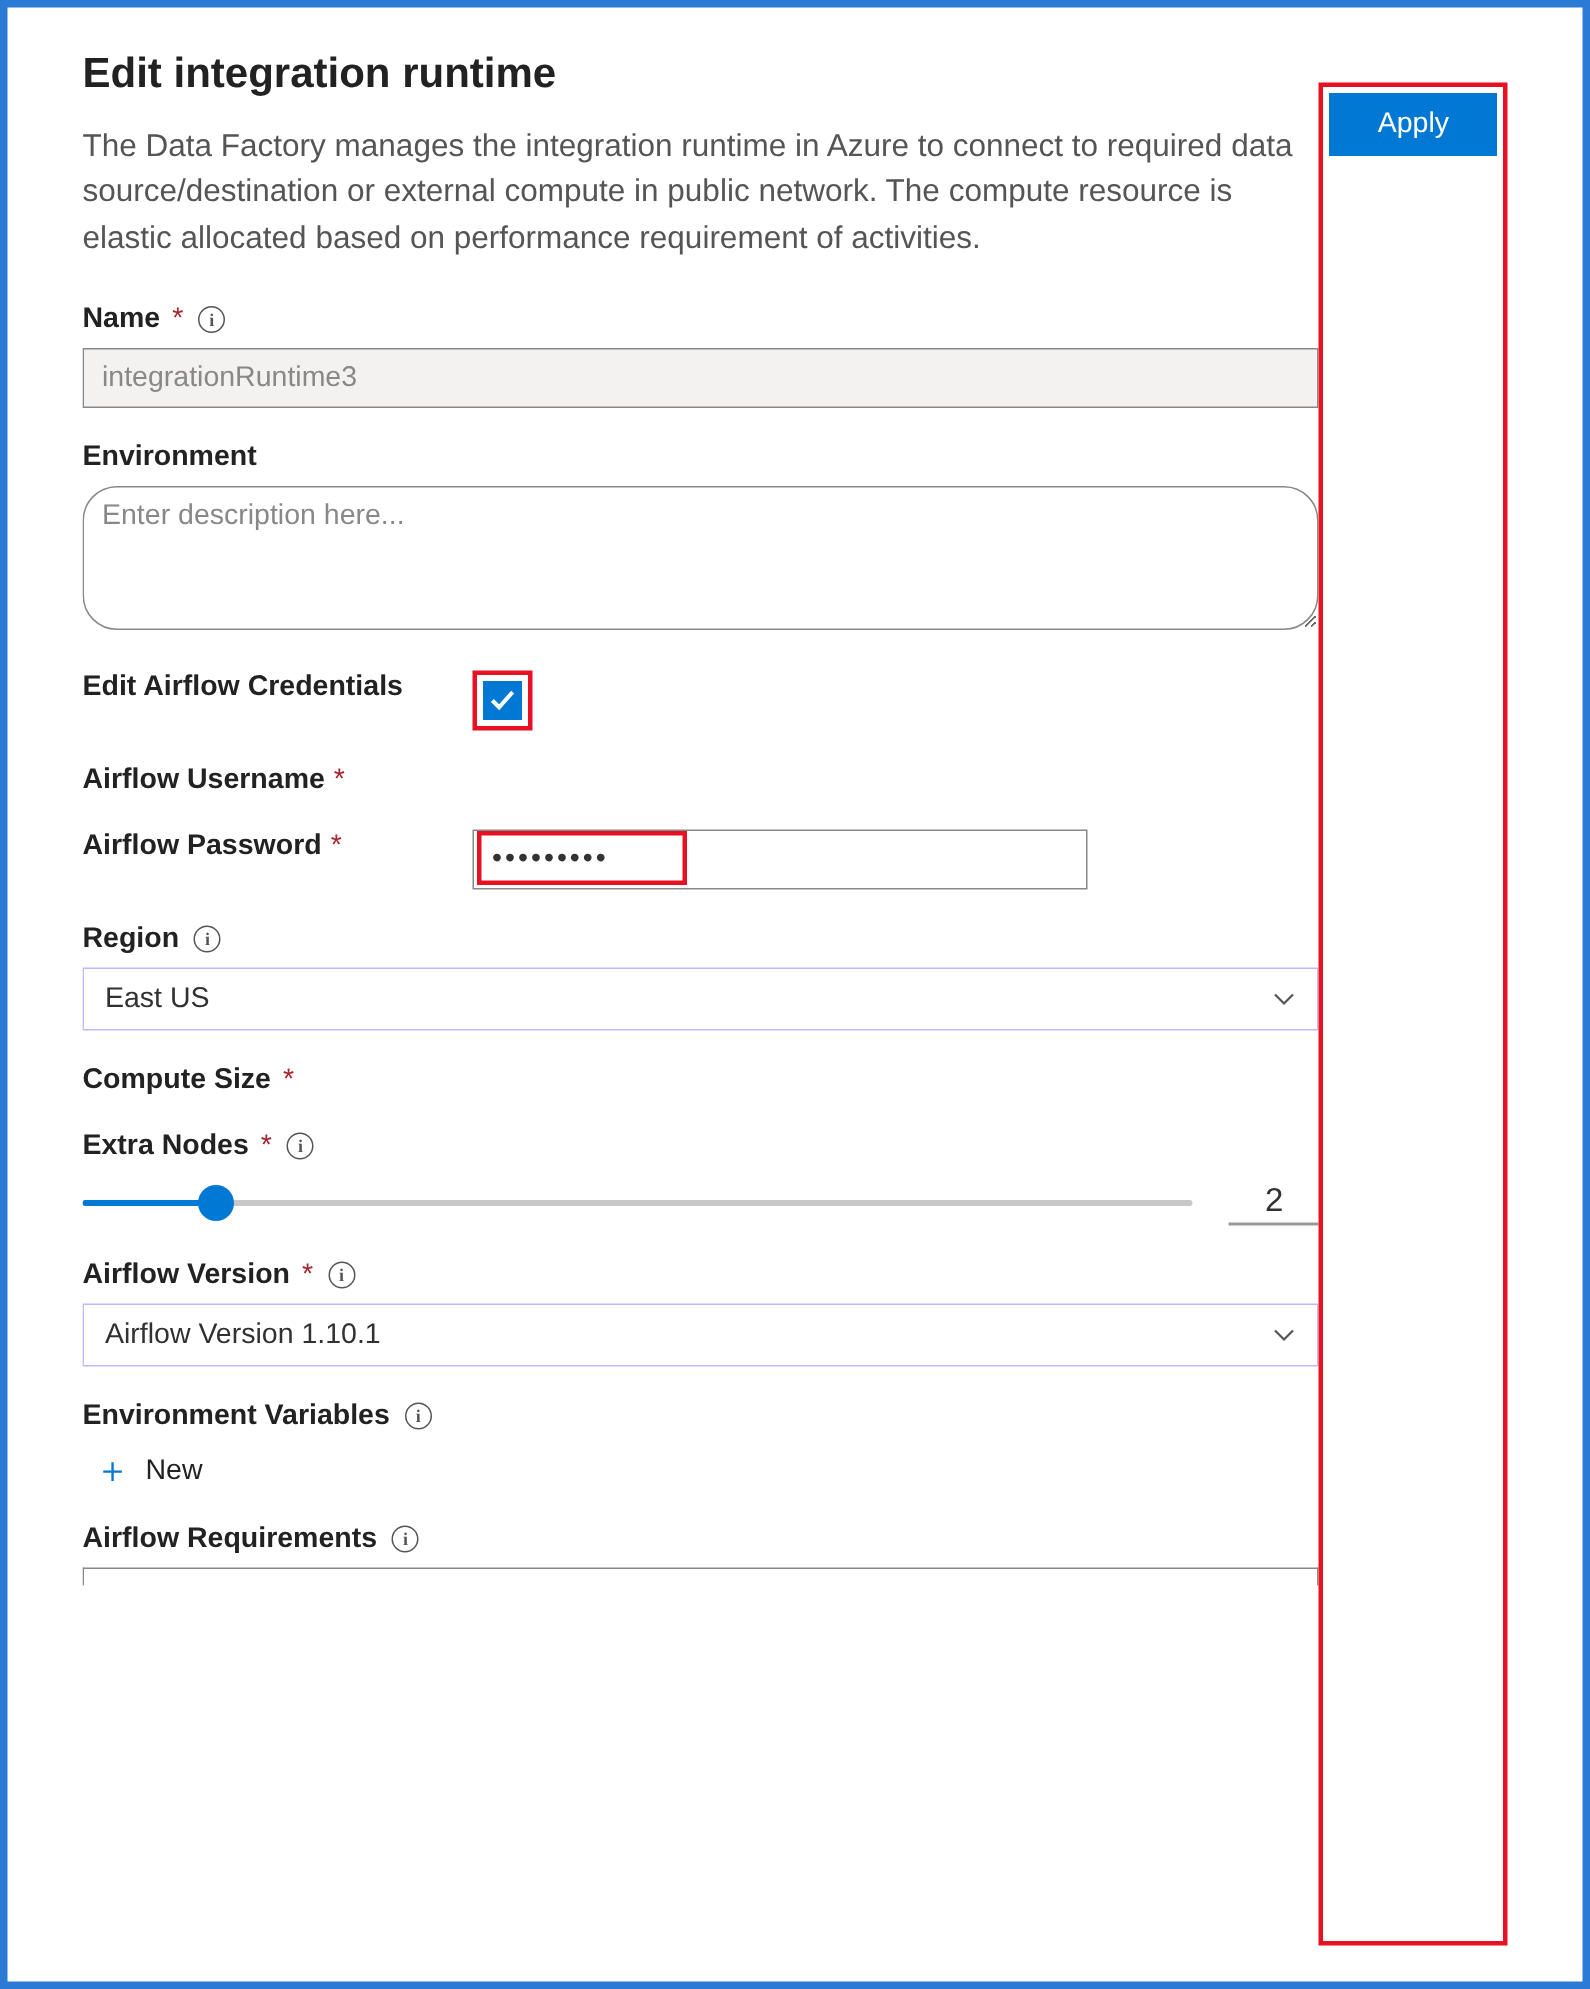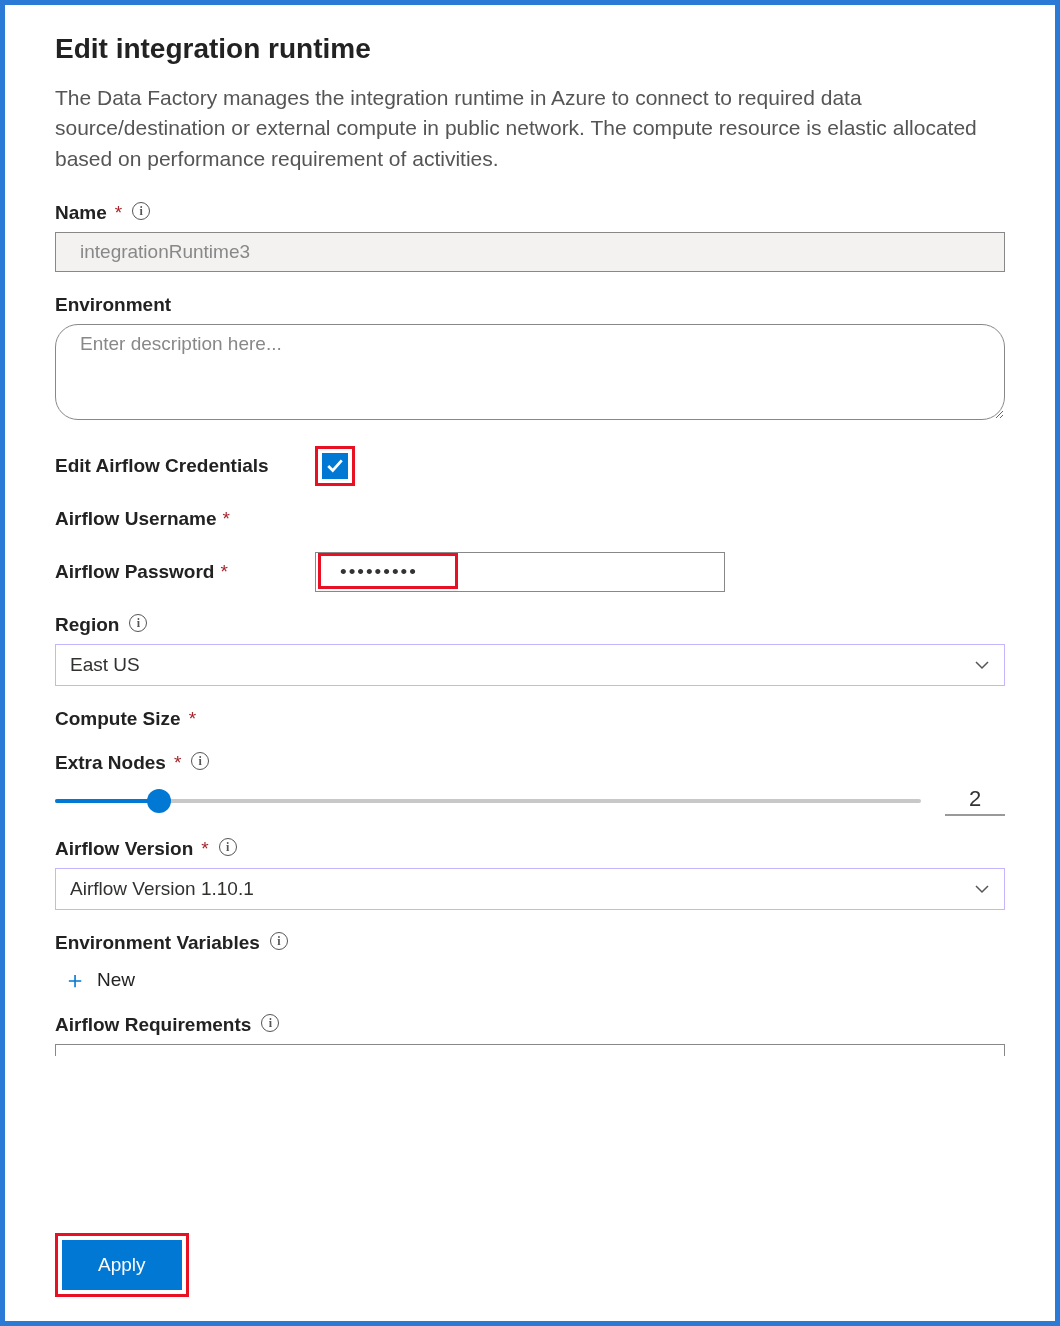--- a/index.html
+++ b/index.html
@@ -11,21 +11,21 @@
     width: 1060px;
     height: 1326px;
     position: relative;
   }
   .frame {
     position: absolute;
     inset: 0;
     border: 5px solid #2a7ad6;
     padding: 28px 50px 24px 50px;
     display: flex;
-    flex-direction: column;
+    flex-direction: row;
   }
   .content { flex: 1; overflow: hidden; }
   h1.title {
     font-size: 28px;
     font-weight: 600;
     margin: 0 0 18px 0;
     color: #222;
   }
   p.description {
     font-size: 21px;
@@ -33,20 +33,21 @@
     margin: 0 0 28px 0;
     line-height: 1.45;
   }
   .field-block { margin-bottom: 22px; }
   .field-label {
     font-size: 19px;
     font-weight: 600;
     color: #222;
     margin-bottom: 8px;
     display: flex;
+    align-items: center;
     gap: 6px;
   }
   .required-star { color: #a4262c; font-weight: 400; margin-left: 2px;}
   .info-icon {
     display: inline-flex;
     align-items: center;
     justify-content: center;
     width: 18px; height: 18px;
     border: 1.3px solid #555;
     border-radius: 50%;
@@ -54,38 +55,38 @@
     color: #555;
     font-style: normal;
     font-family: Georgia, serif;
     line-height: 1;
     margin-left: 4px;
   }
   input[type="text"], input[type="password"], textarea {
     width: 100%;
     font-size: 19px;
     color: #333;
-    padding: 8px 24px;
+    padding: 8px 12px;
     border: 1px solid #888;
     background: #fff;
     font-family: inherit;
   }
   input[disabled] {
     background: #f3f2f1;
     color: #888;
   }
   textarea {
     height: 96px;
     resize: both;
     border-radius: 23px;
   }
   ::placeholder { color: #888; }
   .row-inline {
     display: flex;
-    align-items: center;
+    align-items: flex-start;
     margin-bottom: 22px;
   }
   .row-inline .inline-label {
     width: 260px;
     font-size: 19px;
     font-weight: 600;
     color: #222;
     display: flex;
     align-items: center;
     gap: 4px;
@@ -173,21 +174,21 @@
     margin-top: 6px;
   }
   .footer {
     display: flex;
     gap: 14px;
     padding-top: 22px;
   }
   .btn {
     font-size: 19px;
     padding: 8px 30px;
-    border: 6px solid #c4b5fd;
+    border: 2px solid #c4b5fd;
     background: #fff;
     cursor: pointer;
     font-family: inherit;
   }
   .btn-primary {
     background: #0078d4;
     color: #fff;
     border-color: #0078d4;
   }
   .apply-highlight { border: 3px solid #e81123; padding: 4px; }

